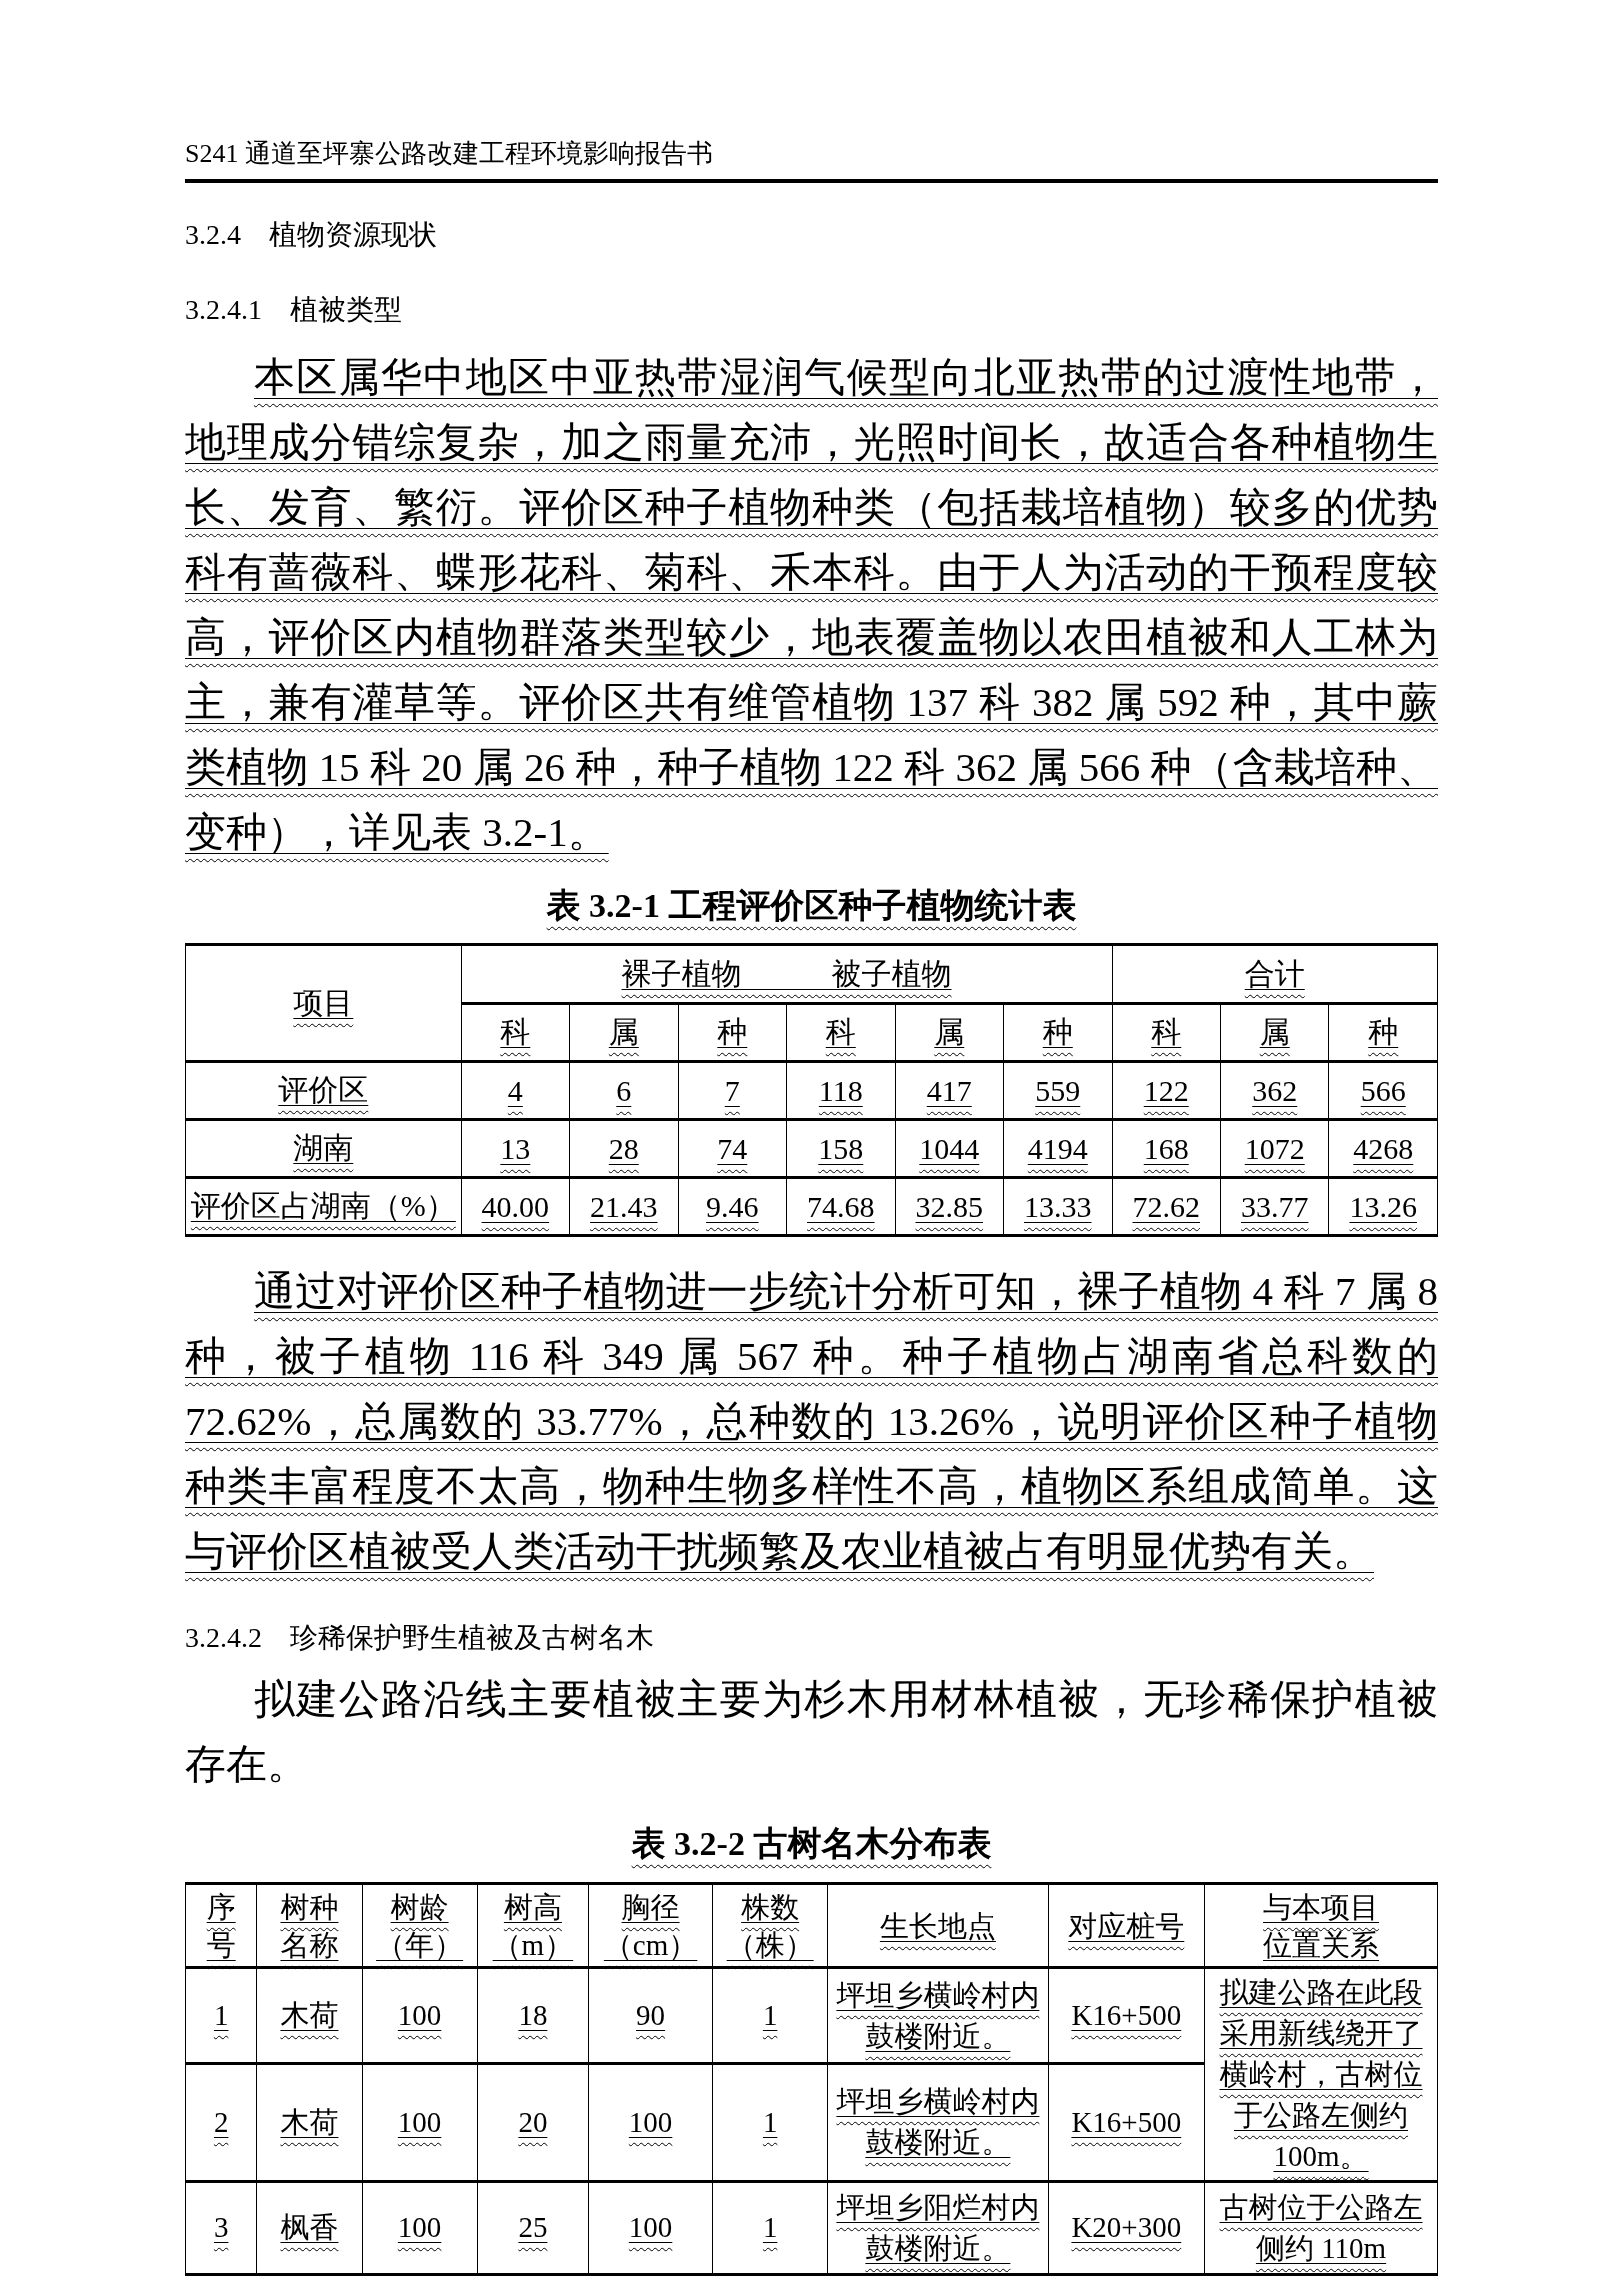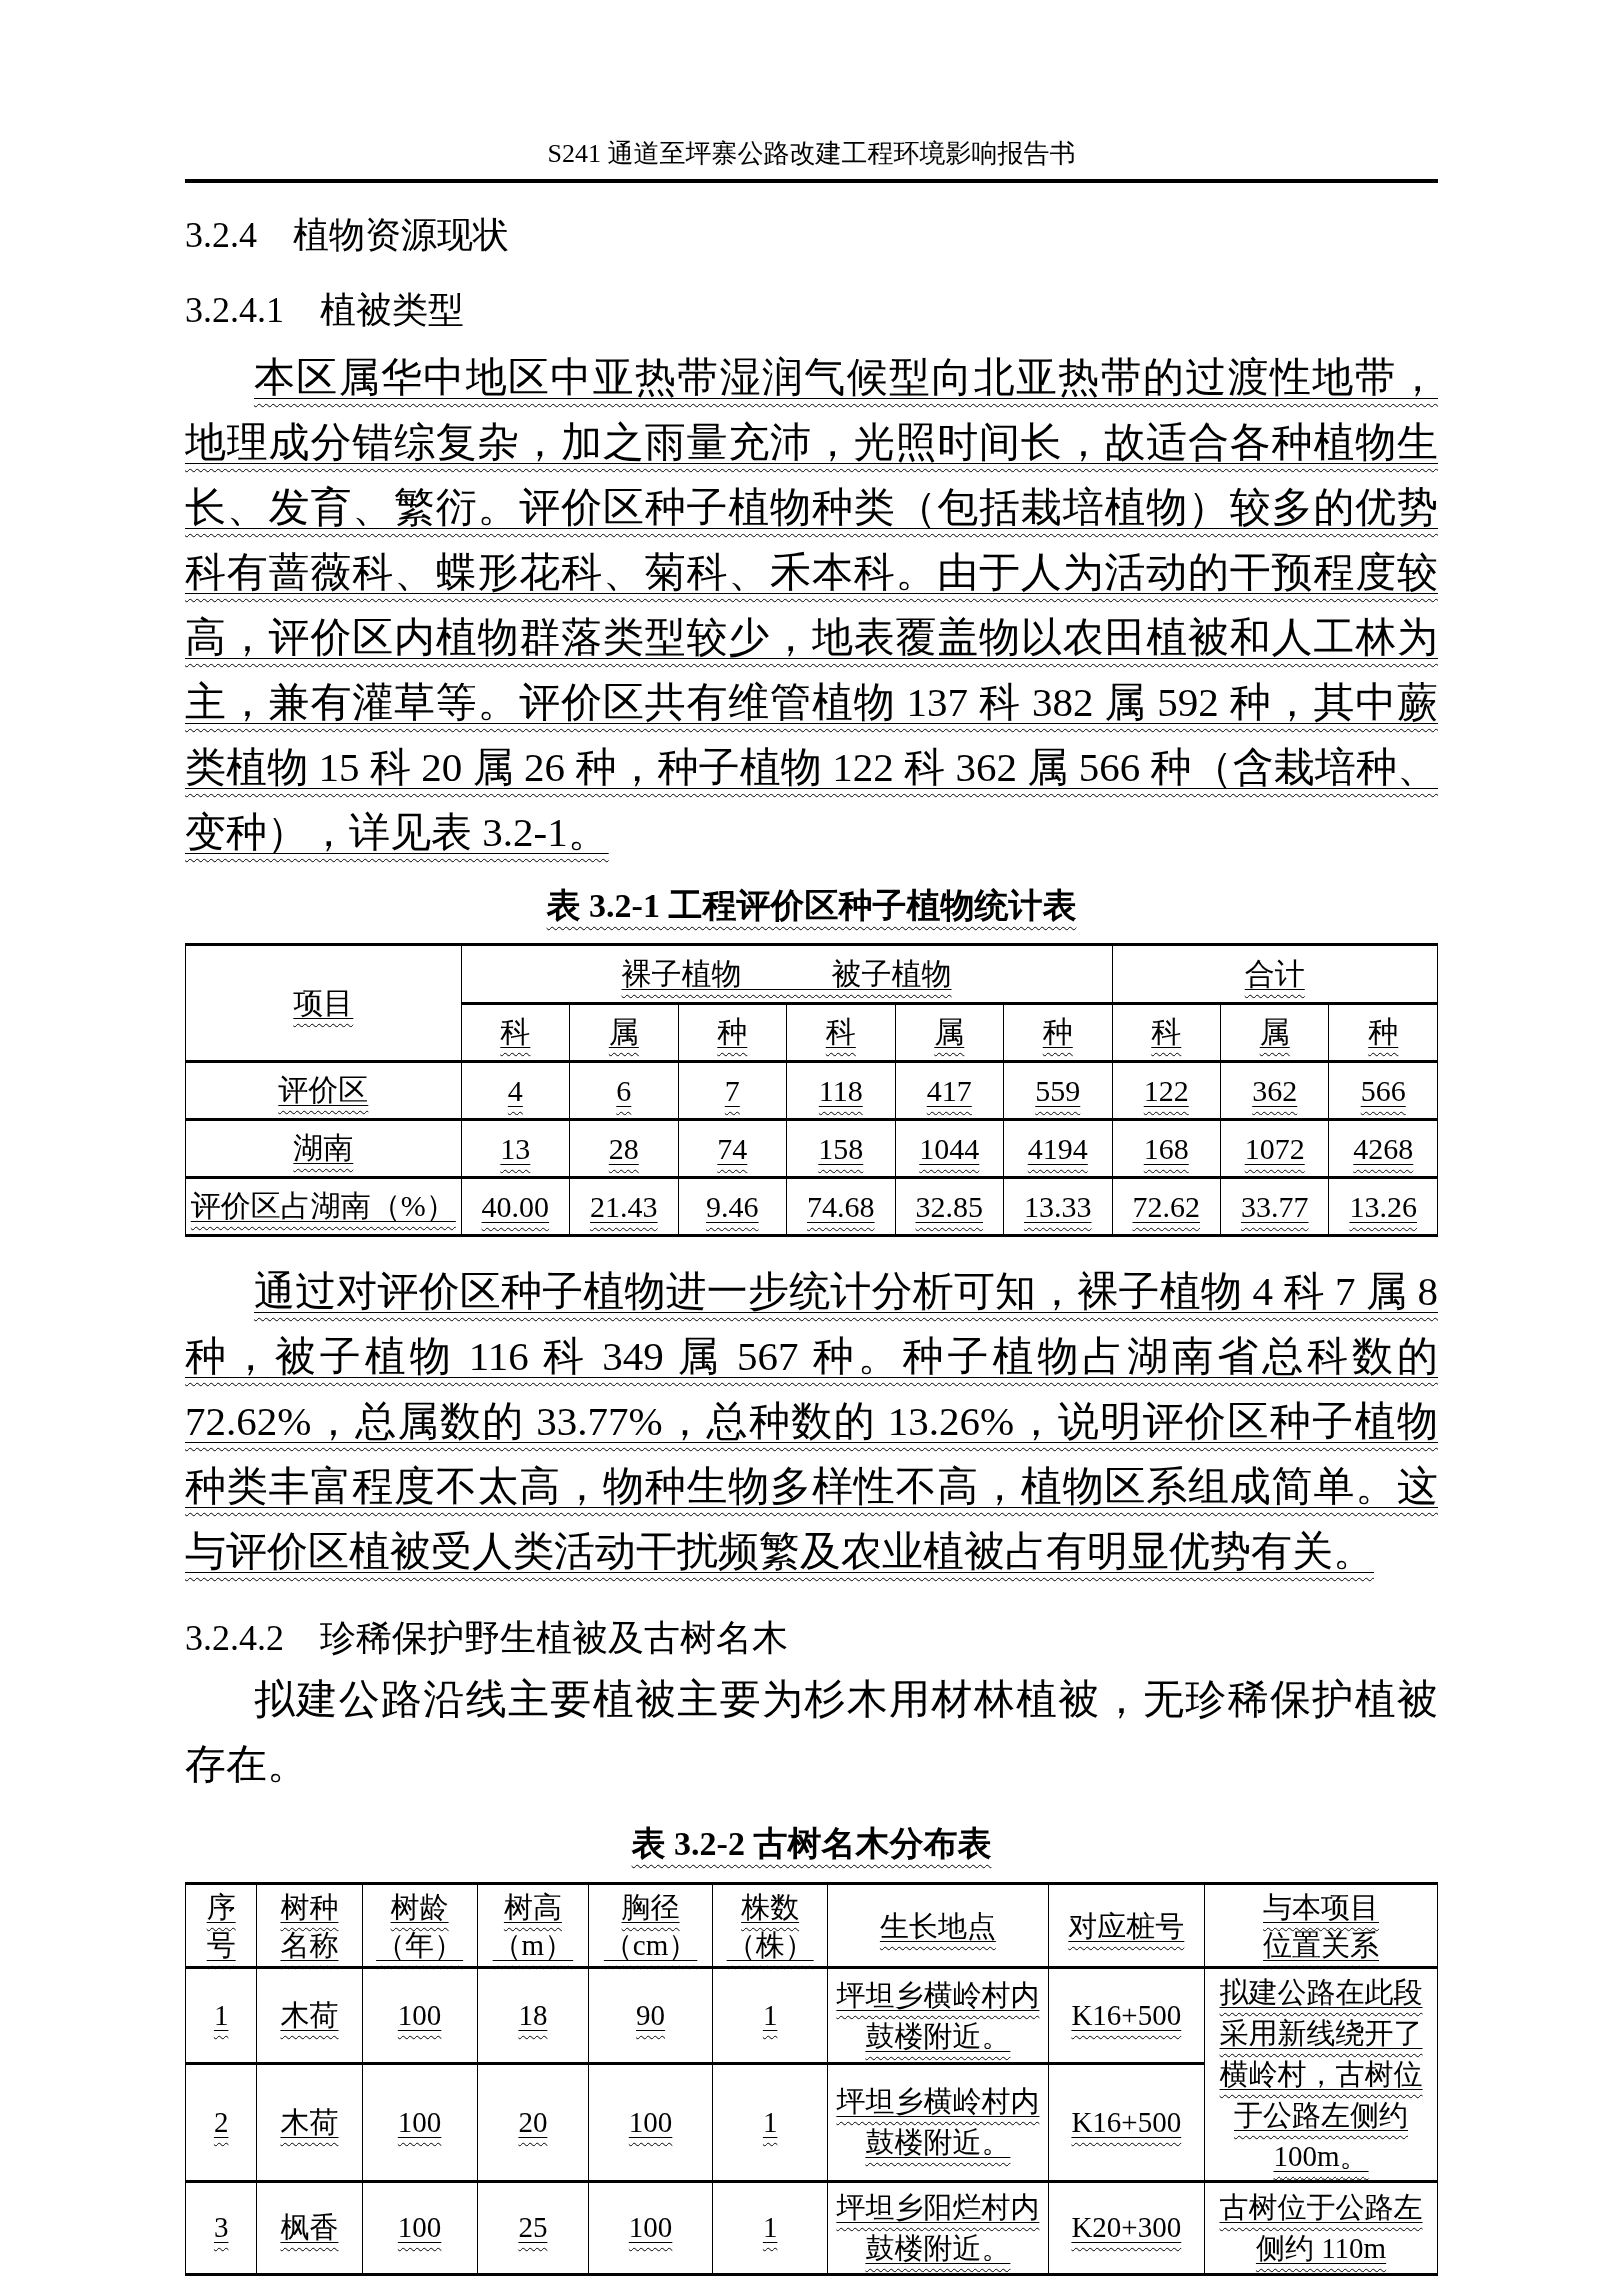--- a/index.html
+++ b/index.html
@@ -5,24 +5,24 @@
   * { box-sizing: border-box; }
   html, body { margin: 0; padding: 0; }
   body {
     width: 1622px; height: 2295px;
     background: #ffffff; color: #000000;
     font-family: "Liberation Serif", "DejaVu Serif", serif;
     overflow: hidden;
   }
   .page { padding: 137px 184px 0 185px; }
 
-  .running-head { text-align: center; font-size: 26px; line-height: 33px; }
+  .running-head { text-align: left; font-size: 26px; line-height: 33px; }
   .rule { margin-top: 9.2px; height: 3.9px; background: #000; }
 
-  .h { font-size: 36px; line-height: 42px; font-weight: normal; margin: 0; }
+  .h { font-size: 28px; line-height: 42px; font-weight: normal; margin: 0; }
   .h1 { margin-top: 31px; }
   .h2 { margin-top: 33px; }
   .h3 { margin-top: 33px; }
 
   .para {
     font-size: 41px; line-height: 65px;
     text-align: justify; text-justify: inter-ideograph;
     text-indent: 69px; margin: 0;
   }
   .p1 { margin-top: 14.4px; }

